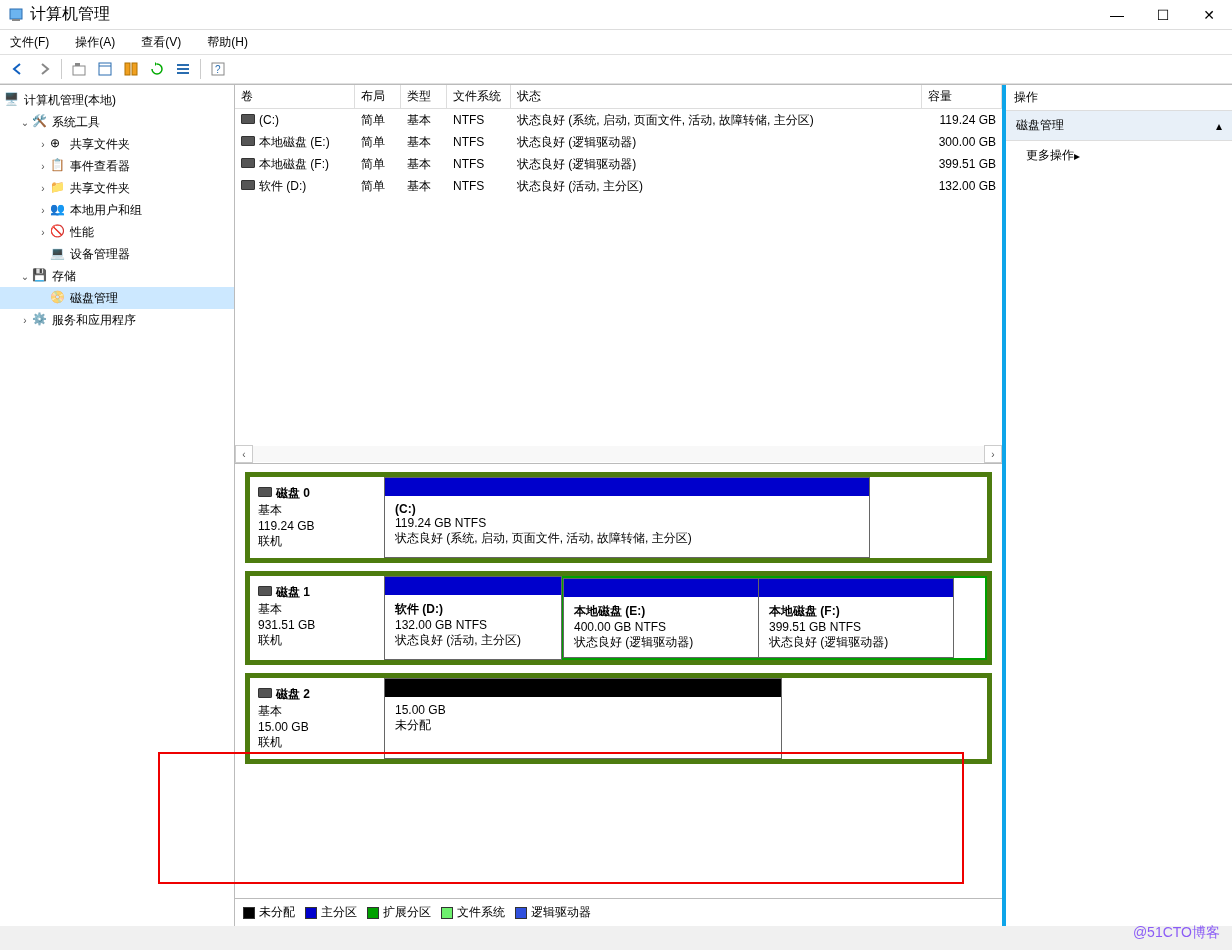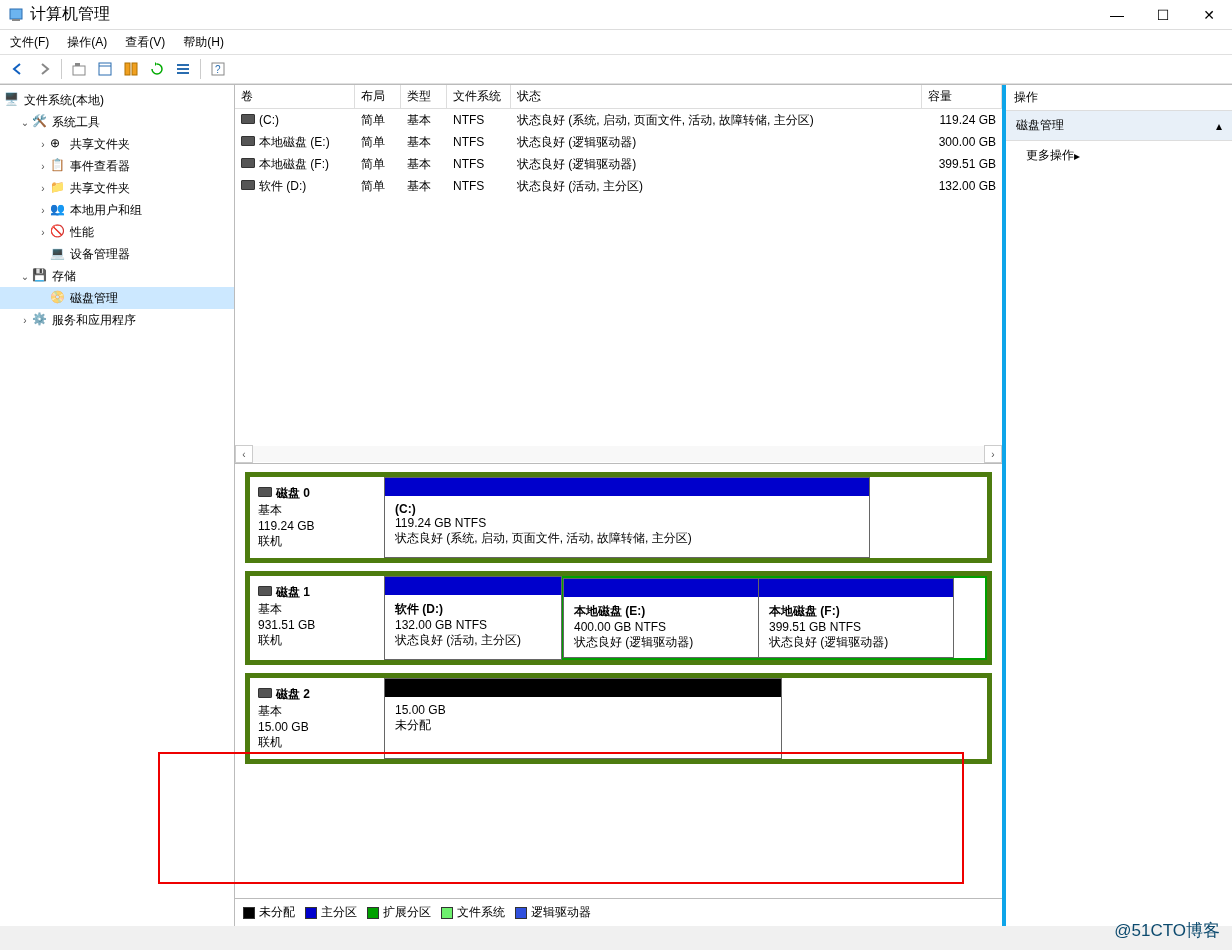--- a/index.html
+++ b/index.html
@@ -3,21 +3,21 @@
 <meta charset="utf-8">
 <style>
 * { box-sizing: border-box; margin: 0; padding: 0; }
 body { font-family: "Microsoft YaHei", "Segoe UI", sans-serif; font-size: 12px; background: #f0f0f0; color: #000; width: 1232px; height: 950px; overflow: hidden; position: relative; }
 
 .titlebar { height: 30px; background: #fff; display: flex; align-items: center; padding-left: 8px; border-bottom: 1px solid #ddd; }
 .titlebar .icon { width: 16px; height: 16px; margin-right: 6px; }
 .titlebar .title { flex: 1; font-size: 16px; }
 .titlebar .winbtn { width: 46px; height: 30px; display: flex; align-items: center; justify-content: center; font-size: 14px; font-family: Arial; }
 
-.menubar { height: 24px; background: #fff; display: flex; padding-left: 10px; align-items: center; gap: 18px; font-size: 12px; }
+.menubar { height: 24px; background: #fff; display: flex; padding-left: 10px; align-items: center; gap: 26px; font-size: 12px; }
 .menubar span { color: #000; }
 
 .toolbar { height: 30px; background: #fff; border-top: 1px solid #e0e0e0; border-bottom: 1px solid #e0e0e0; display: flex; align-items: center; padding: 0 6px; gap: 2px; }
 .toolbtn { width: 24px; height: 24px; display: flex; align-items: center; justify-content: center; border: 1px solid transparent; }
 .toolsep { width: 1px; height: 20px; background: #ccc; margin: 0 3px; }
 
 .main { display: flex; height: 842px; border-top: 1px solid #bbb; }
 
 .left-tree { width: 235px; background: #fff; border-right: 1px solid #bbb; padding: 4px 0; overflow: auto; }
 .tree-item { display: flex; align-items: center; height: 22px; padding-left: 4px; font-size: 12px; white-space: nowrap; }
@@ -56,21 +56,21 @@
 .lg-box { width: 12px; height: 12px; display: inline-block; margin-right: 4px; vertical-align: middle; border:1px solid #333; }
 .lg-item { display:flex; align-items:center; }
 
 .right-pane { width: 230px; background: #fff; border-left: 4px solid #0ea5e9; }
 .right-pane .rhead { background: #fff; border-bottom: 1px solid #ddd; padding: 4px 8px; font-size: 12px; font-weight: normal; }
 .right-pane .rsec { padding: 6px 10px; background:#e8f0f8; border-bottom:1px solid #ddd; display:flex; justify-content:space-between; align-items:center; }
 .right-pane .ract { padding: 6px 20px; display:flex; align-items:center; }
 
 .red-box { position:absolute; border:2px solid #e00; }
 
-.watermark { position:absolute; bottom:8px; right:12px; font-size:17px; color:#0c4a6e; }
+.watermark { position:absolute; bottom:8px; right:12px; font-size:14px; color:#8b5cf6; }
 
 svg { display:block; }
 </style>
 </head>
 <body>
 
 <div class="titlebar">
   <span class="icon">
     <svg width="16" height="16">
         <rect x="2" y="2" width="12" height="10" fill="#6cb4f0" stroke="#2a6db0"></rect>
@@ -139,21 +139,21 @@
         <rect x="2" y="2" width="12" height="12" fill="#fff" stroke="#888"></rect>
         <text x="5" y="12" font-size="10" fill="#2a6db0">?</text>
       </svg>
     </div>
 </div>
 
 <div class="main">
   <div class="left-tree">
     <div class="tree-item">
         <span class="tree-icon">🖥️</span>
-        <span>文件系统(本地)</span>
+        <span>计算机管理(本地)</span>
       </div>
     <div class="tree-item indent1">
         <span class="tree-toggle">⌄</span>
         <span class="tree-icon">🛠️</span>
         <span>系统工具</span>
       </div>
     <div class="tree-item indent2">
         <span class="tree-toggle">›</span>
         <span class="tree-icon">⊕</span>
         <span>共享文件夹</span>

